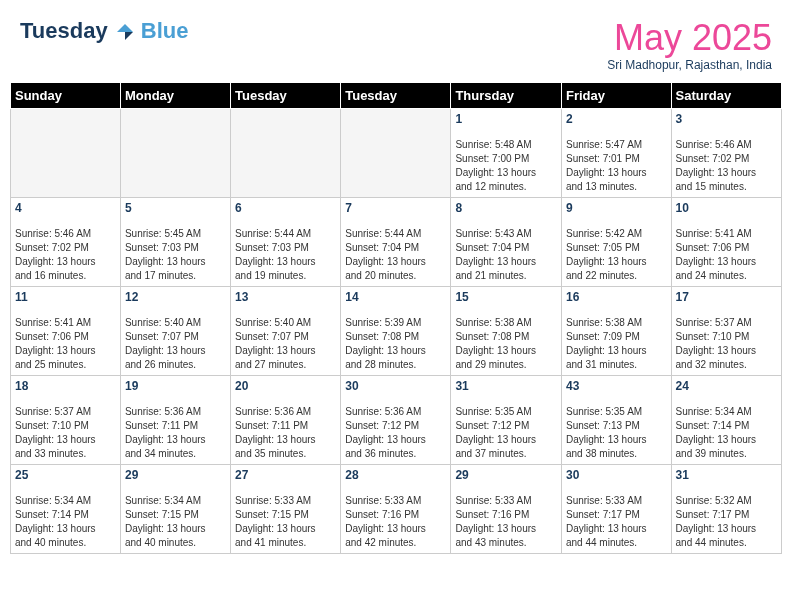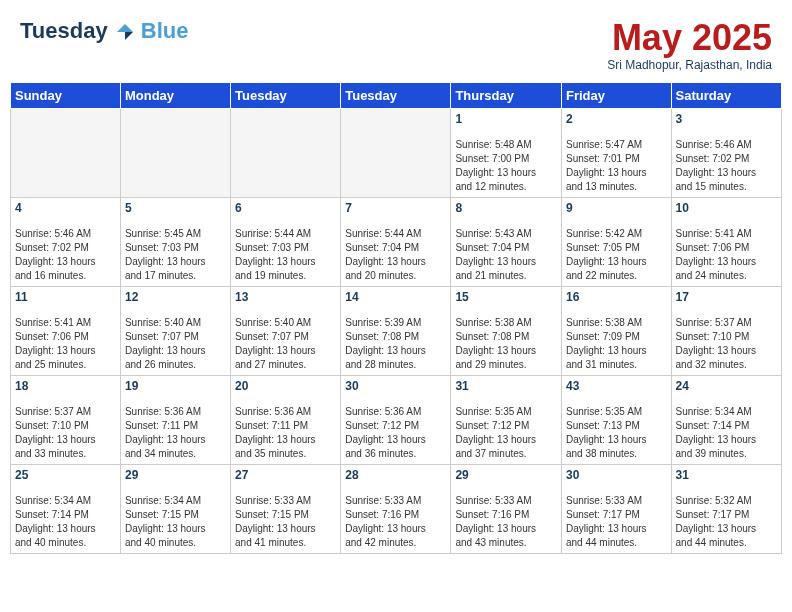--- a/index.html
+++ b/index.html
@@ -19,35 +19,35 @@
     .logo {
       display: flex;
       flex-direction: column;
       align-items: flex-start;
     }
     .title-block {
       text-align: right;
     }
     .month-title {
       font-size: 36px;
-      font-weight: bold;
-      color: #b91c1c;
+      font-weight: normal;
+      color: #ec4899;
       line-height: 1.1;
     }
     .subtitle {
       font-size: 12px;
       color: #1a3a5c;
     }
     .calendar-table {
       width: 100%;
       border-collapse: collapse;
       margin-top: 6px;
     }
     .calendar-table th {
-      background: #1d4ed8;
+      background: #000000;
       color: #fff;
       font-size: 13px;
       font-weight: bold;
       padding: 5px 4px;
       border: 1px solid #fff;
       text-align: left;
     }
     .calendar-table td {
       border: 1px solid #ccc;
       vertical-align: top;

